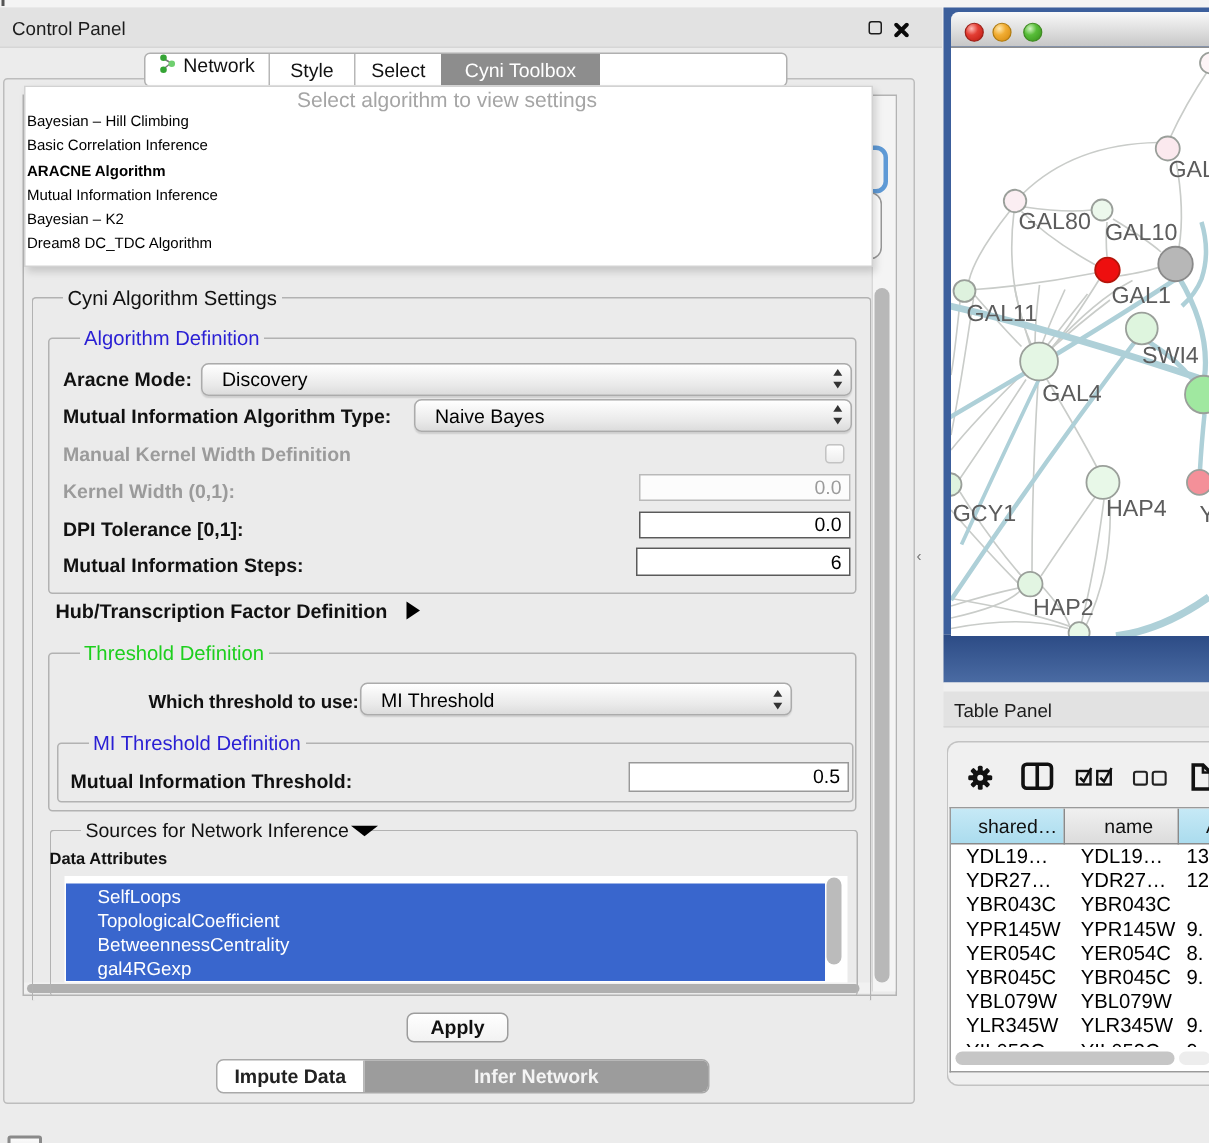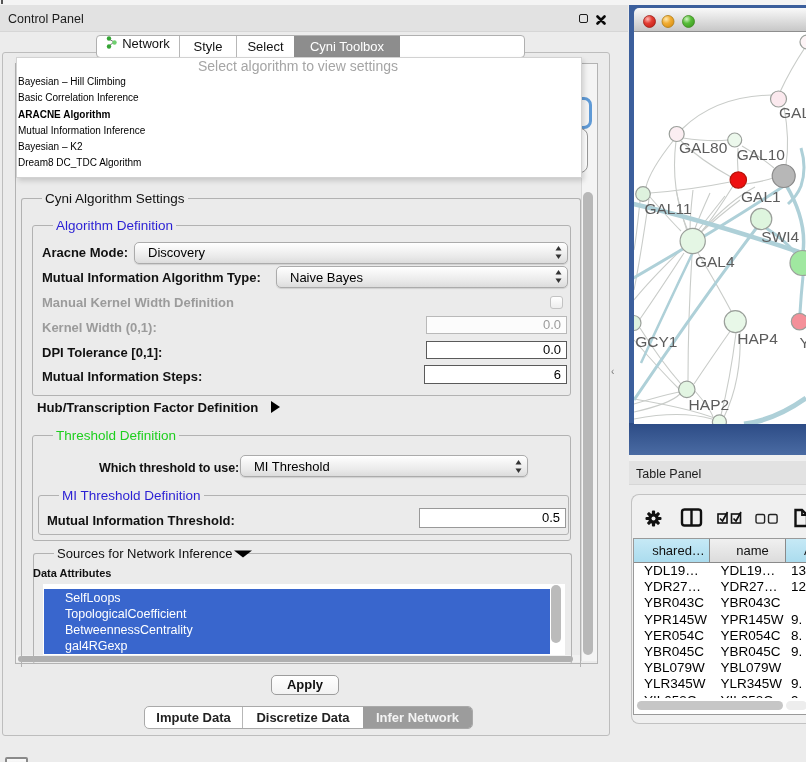--- a/index.html
+++ b/index.html
@@ -140,21 +140,20 @@
 
 <div class="abs" style="left:43px;top:584px;width:522px;height:71px;background:#fff;"></div>
 <div class="abs" style="left:43.5px;top:588.5px;width:506px;height:65px;background:#3966cd;"></div>
 <div class="abs" style="left:49px;top:590px;font-size:12.5px;color:#fff;line-height:16.1px;margin-left:16px;">SelfLoops<br>TopologicalCoefficient<br>BetweennessCentrality<br>gal4RGexp</div>
 <div class="abs" style="left:551px;top:585px;width:10px;height:58px;background:#bbbbbb;border-radius:5px;"></div>
 
 <div class="abs" style="left:271px;top:675px;width:66px;height:18px;background:linear-gradient(#fff,#f2f2f2);border:1px solid #9d9d9d;border-radius:5px;text-align:center;font-size:13px;font-weight:bold;color:#111;line-height:18px;">Apply</div>
 
 <div class="abs" style="left:144px;top:706px;width:327px;height:21px;background:#fff;border:1px solid #a9a9a9;border-radius:5px;display:flex;font-size:13px;font-weight:bold;color:#222;">
   <div style="width:97px;display:flex;align-items:center;justify-content:center;border-right:1px solid #b7b7b7;">Impute Data</div>
-  <div style="width:120px;display:flex;align-items:center;justify-content:center;">Discretize Data</div>
   <div style="flex:1;display:flex;align-items:center;justify-content:center;background:#9c9c9c;color:#f4f4f4;border-radius:0 4px 4px 0;">Infer Network</div>
 </div>
 
 <div class="abs" style="left:5px;top:757px;width:19px;height:10px;background:linear-gradient(#fbfbfb,#e8e8e8);border:2px solid #8a8a8a;border-radius:2px;"></div>
 
 <div class="abs" style="left:611px;top:366px;font-size:10px;color:#777;">‹</div>
 
 <div class="abs" style="left:629px;top:5px;width:177px;height:418px;background:#3c5f9c;"></div>
 <div class="abs" style="left:629px;top:423px;width:177px;height:32px;background:linear-gradient(#2c4b85,#4a6ba3);"></div>
 

